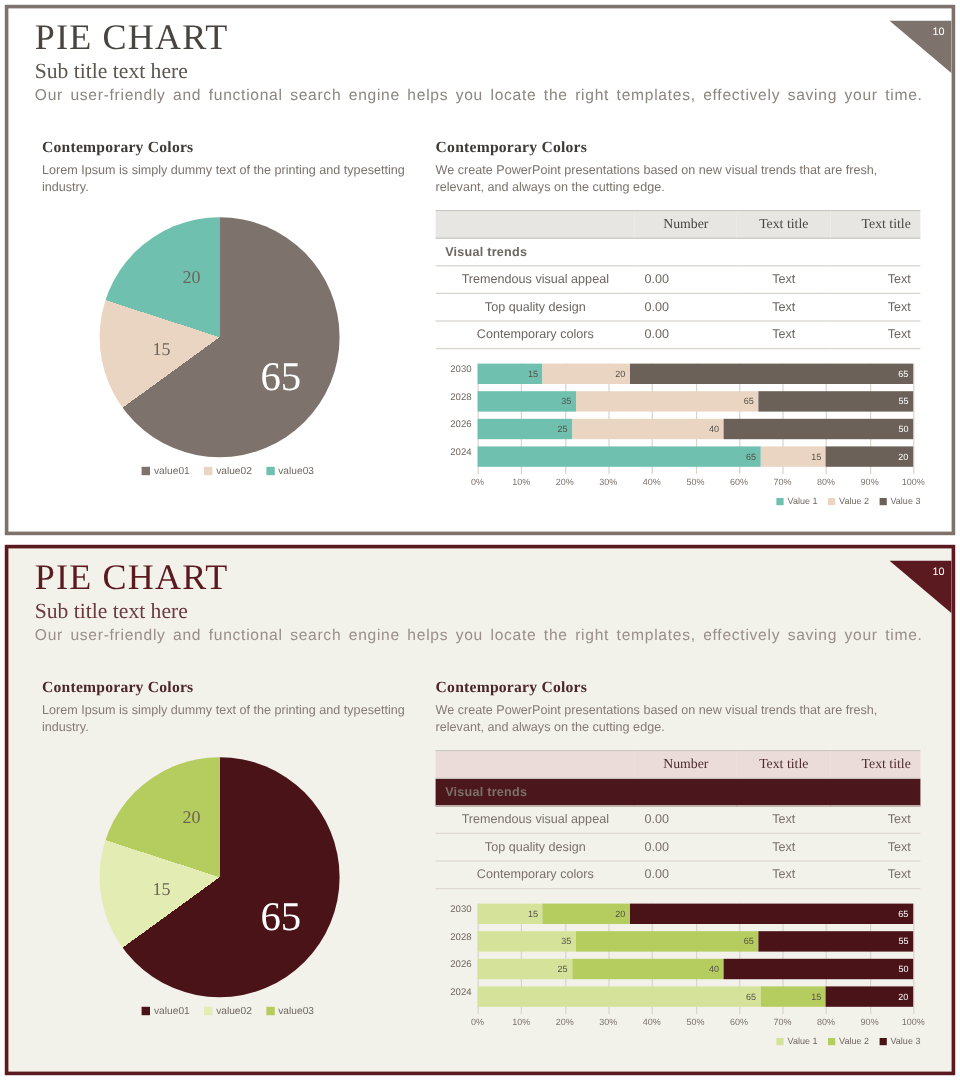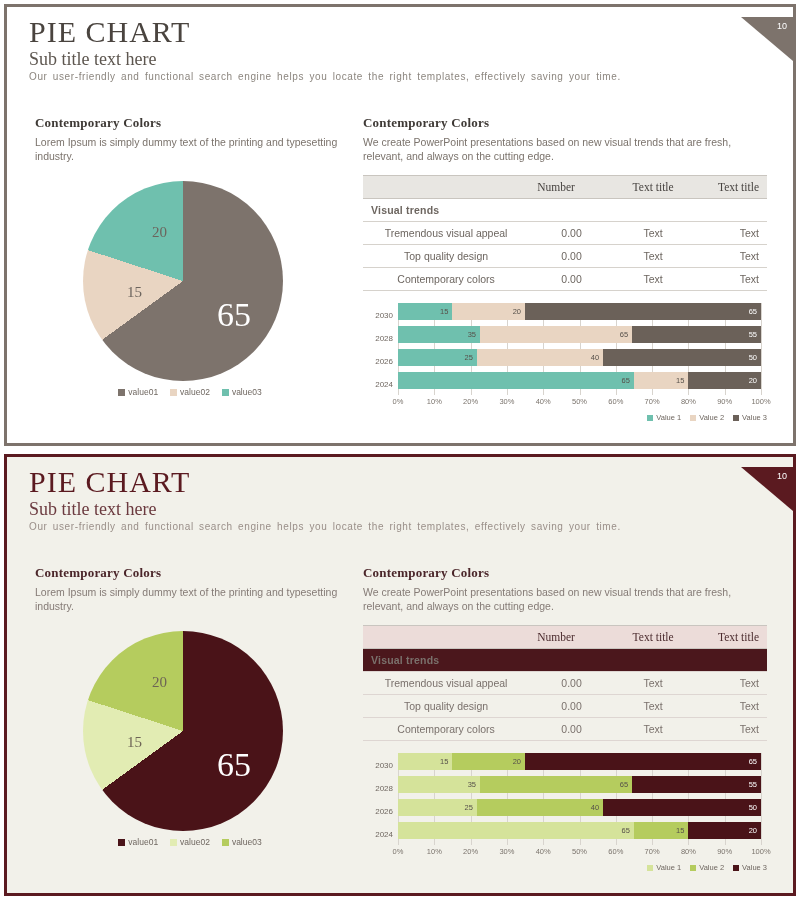--- a/index.html
+++ b/index.html
@@ -72,21 +72,21 @@
     font-family: "Liberation Serif", serif;
     font-size: 18px;
     color: #5d564f;
     white-space: nowrap;
   }
   #slide-2 .subtitle { color: #6b3a3f; }
   .tagline {
     position: absolute;
     left: 22px; top: 64px;
     width: 740px;
-    font-size: 10px;
+    font-size: 13px;
     color: #8c867f;
     letter-spacing: 0.6px;
     word-spacing: 2px;
     white-space: nowrap;
   }
   #slide-2 .tagline { color: #9a8f89; }
 
   
   .col-left {
     position: absolute;
@@ -175,21 +175,21 @@
     font-size: 11.5px;
     font-weight: normal;
     color: #474views;
     color: #474340;
     padding: 5px 8px;
     border-top: 1px solid #c9c5bf;
     border-bottom: 1px solid #c9c5bf;
   }
   #slide-2 table.data-table thead th { background: #ecdcd9; color: #4b2b2e; }
   table.data-table thead th.lead { text-align: left; }
-  table.data-table thead th.num { text-align: left; }
+  table.data-table thead th.num { text-align: center; }
   table.data-table thead th.t1 { text-align: center; }
   table.data-table thead th.t2 { text-align: right; }
 
   tr.band td {
     background: #2f2c2a;
     color: #ffffff;
     font-weight: bold;
     font-size: 10.5px;
     padding: 4px 8px;
     letter-spacing: 0.2px;
@@ -199,35 +199,35 @@
   table.data-table tbody td {
     padding: 5px 8px;
     color: #6d6截;
     color: #6d6660;
     border-bottom: 1px solid #d6d2cc;
     font-size: 10.5px;
     background: transparent;
   }
   #slide-2 table.data-table tbody td { color: #7a716c; border-bottom-color: #ded6d2; }
   table.data-table tbody td.lead { text-align: center; width: 175px; }
-  table.data-table tbody td.num { text-align: center; width: 78px; }
+  table.data-table tbody td.num { width: 78px; }
   table.data-table tbody td.t1 { text-align: center; width: 75px; }
   table.data-table tbody td.t2 { text-align: right; width: 70px; }
 
   
   .bar-chart {
     position: relative;
     margin-top: 12px;
     width: 404px;
     height: 112px;
   }
   .bar-rows { position: absolute; left: 0; top: 0; width: 404px; }
   .bar-row {
     display: flex;
-    align-items: flex-end;
+    align-items: flex-start;
     height: 17px;
     margin-bottom: 6px;
   }
   .bar-row .ylab {
     width: 30px;
     text-align: right;
     font-size: 8px;
     color: #6f6760;
     padding-right: 5px;
     flex: 0 0 auto;

